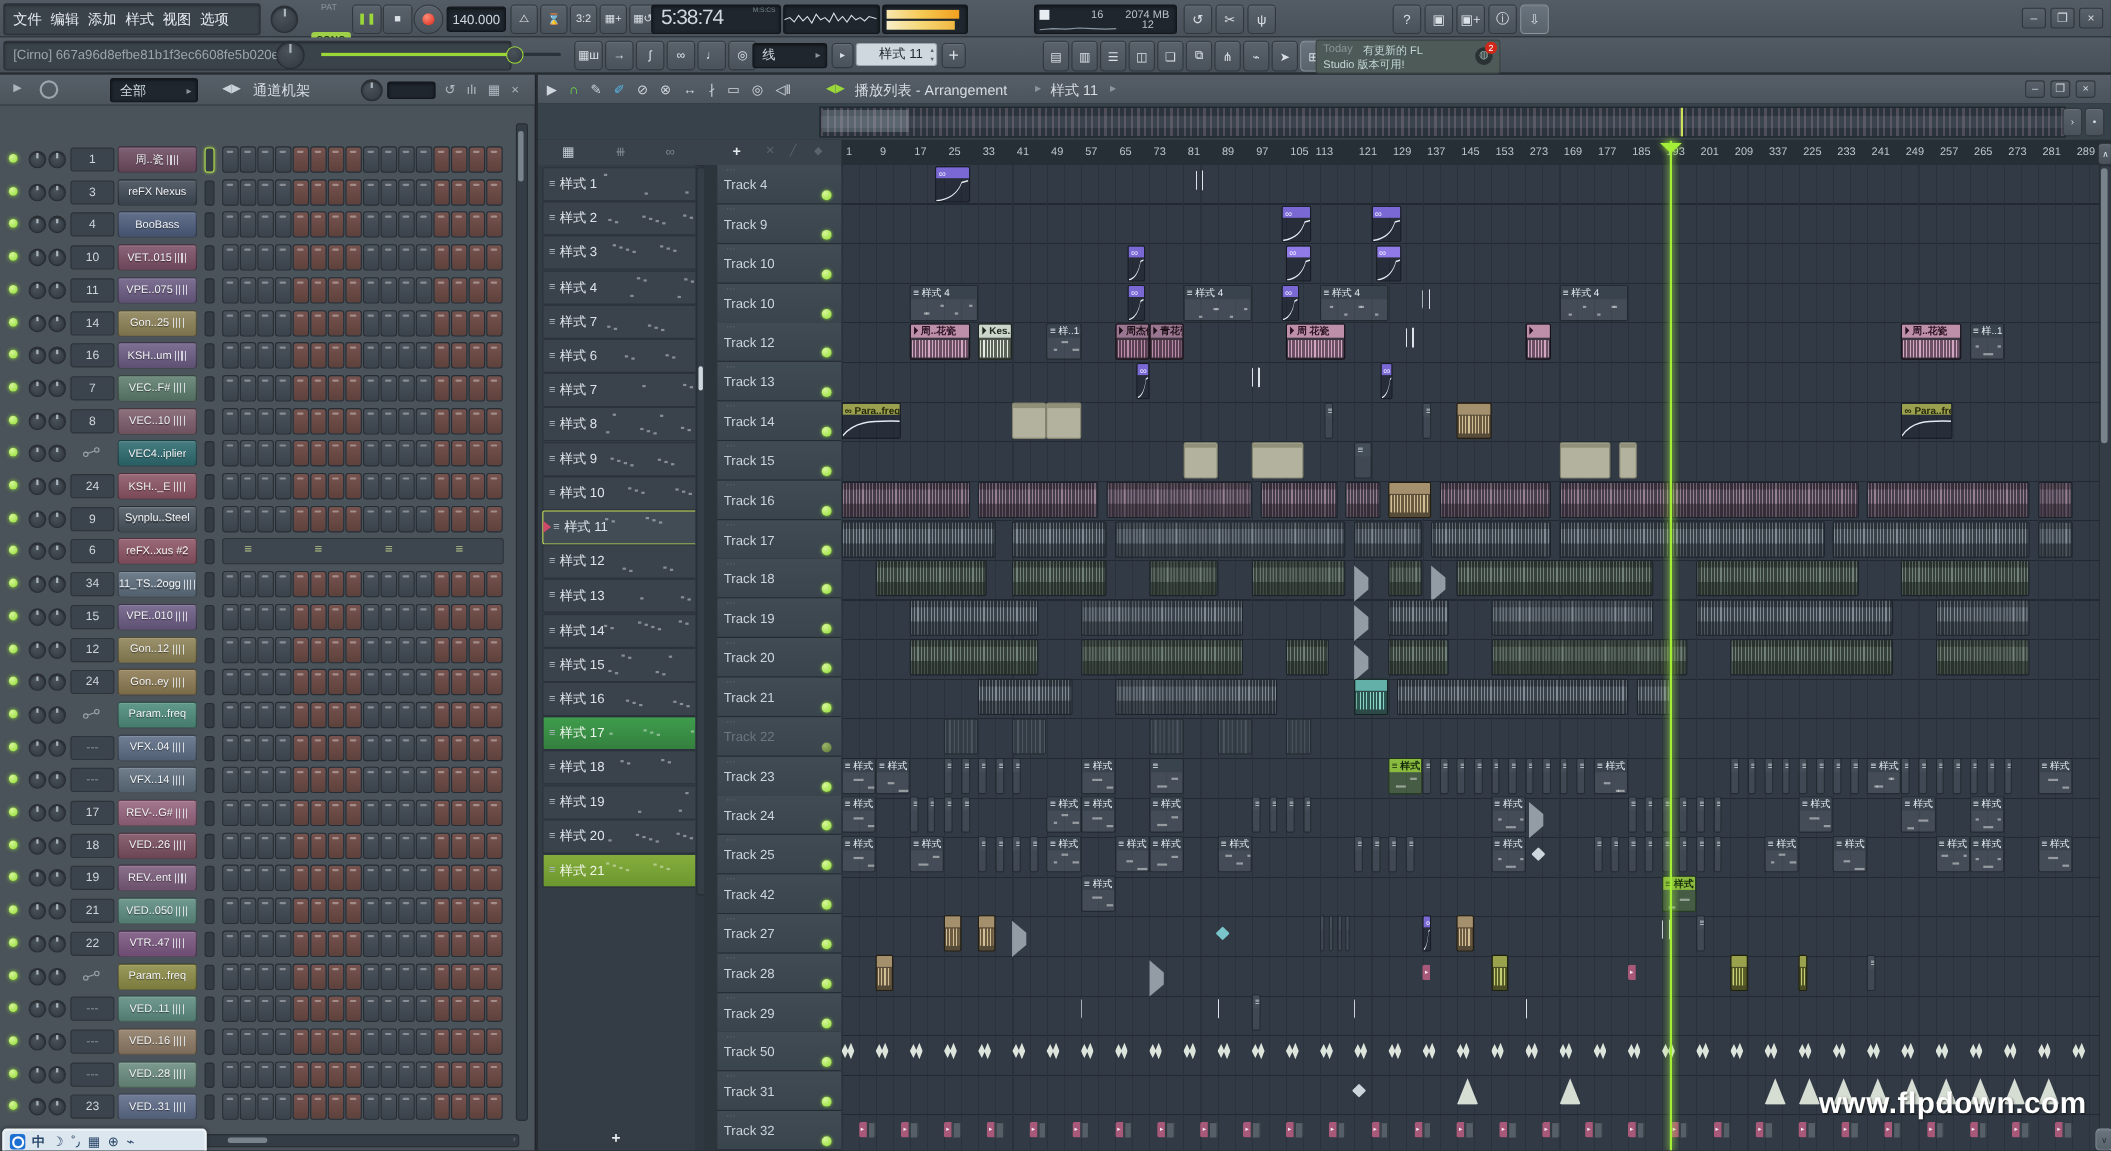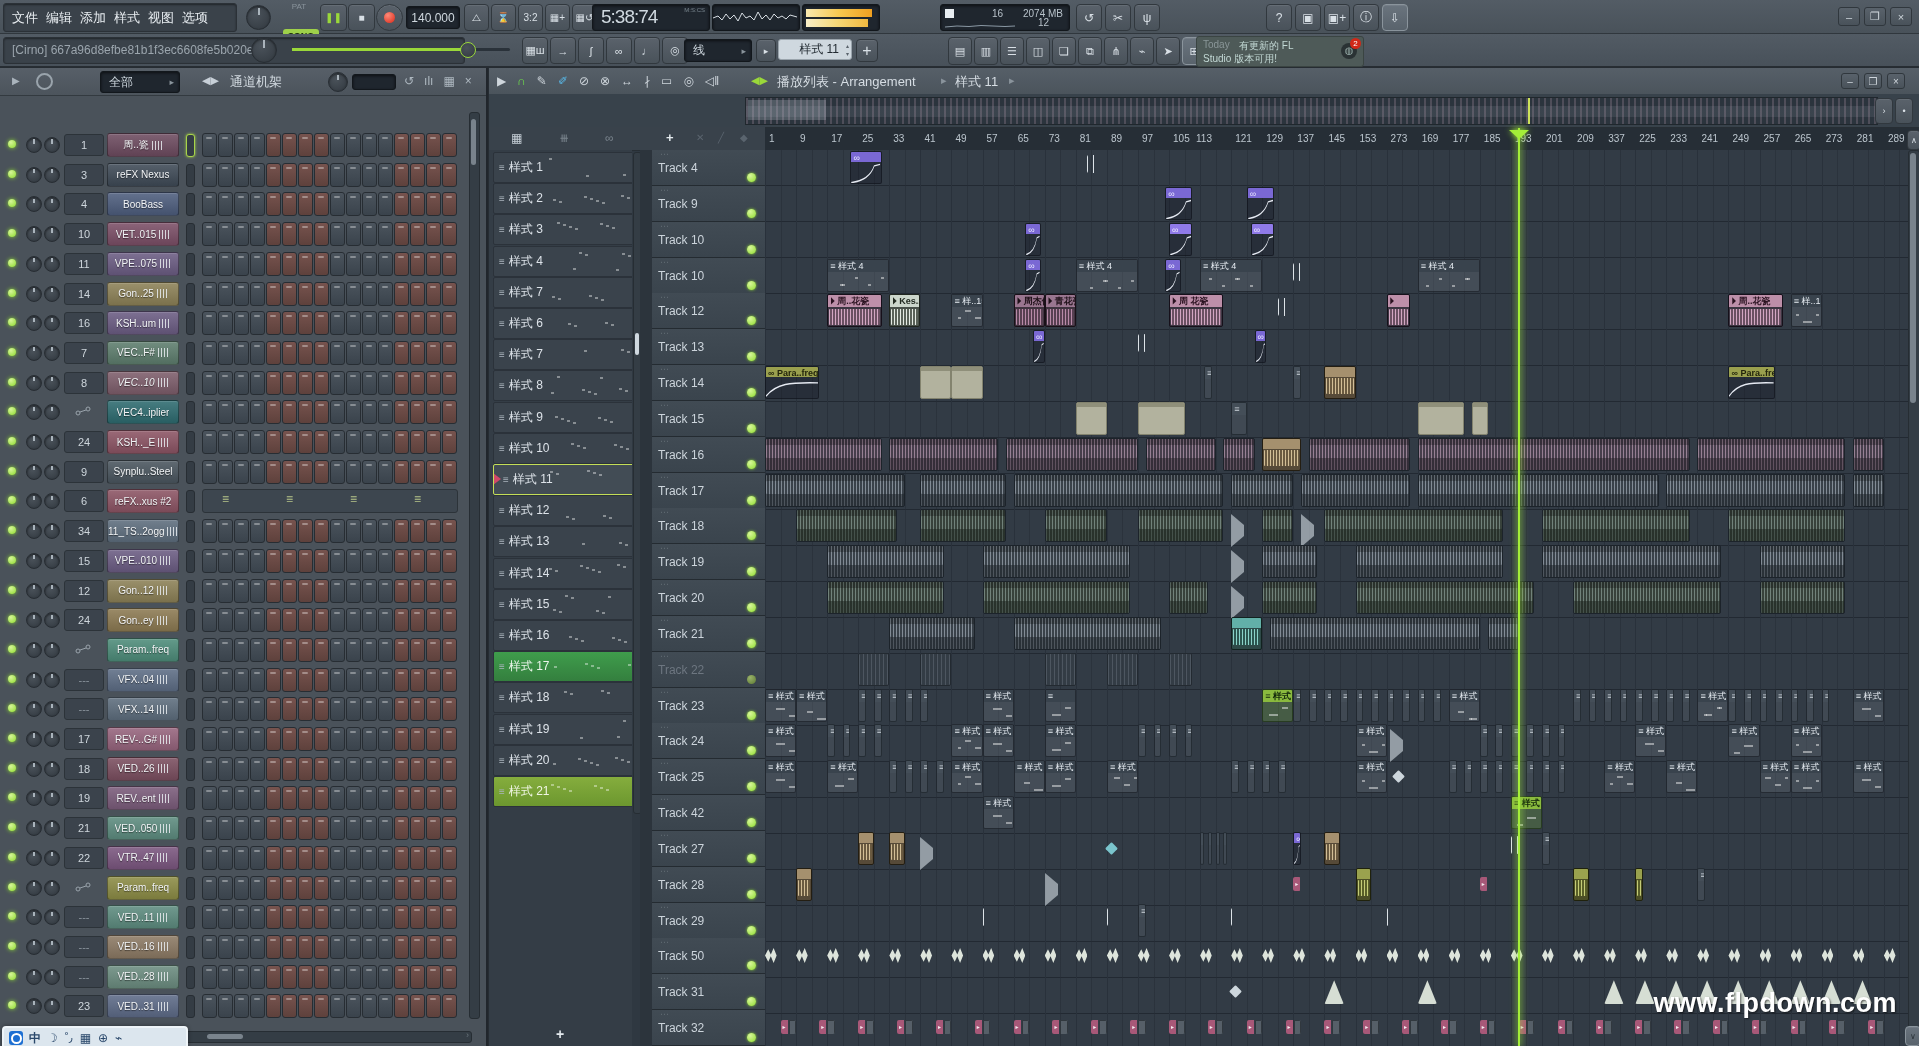--- a/index.html
+++ b/index.html
@@ -546,21 +546,21 @@
       <div class="step r" style="left: 394px;"></div>
       <div class="step r" style="left: 410px;"></div>
       <div class="step r" style="left: 426px;"></div>
       <div class="step r" style="left: 442px;"></div>
     </div>
     <div class="ch-row" style="top: 272.6px;">
       <div class="ch-led"></div>
       <div class="ch-knob knob" style="left: 26px;"></div>
       <div class="ch-knob knob" style="left: 44px;"></div>
       <div class="ch-num">8</div>
-      <div class="ch-name" style="background: linear-gradient(rgba(255, 255, 255, 0.12), rgba(0, 0, 0, 0.12)), rgb(125, 93, 107); font-style: italic;">
+      <div class="ch-name" style="background: linear-gradient(rgba(255, 255, 255, 0.12), rgba(0, 0, 0, 0.12)), rgb(125, 93, 107);">
         <span style="overflow: hidden; white-space: nowrap;">VEC..10</span>
         <span class="wave-ic"></span>
       </div>
       <div class="ch-fader"></div>
       <div class="step g" style="left: 202px;"></div>
       <div class="step g" style="left: 218px;"></div>
       <div class="step g" style="left: 234px;"></div>
       <div class="step g" style="left: 250px;"></div>
       <div class="step r" style="left: 266px;"></div>
       <div class="step r" style="left: 282px;"></div>

